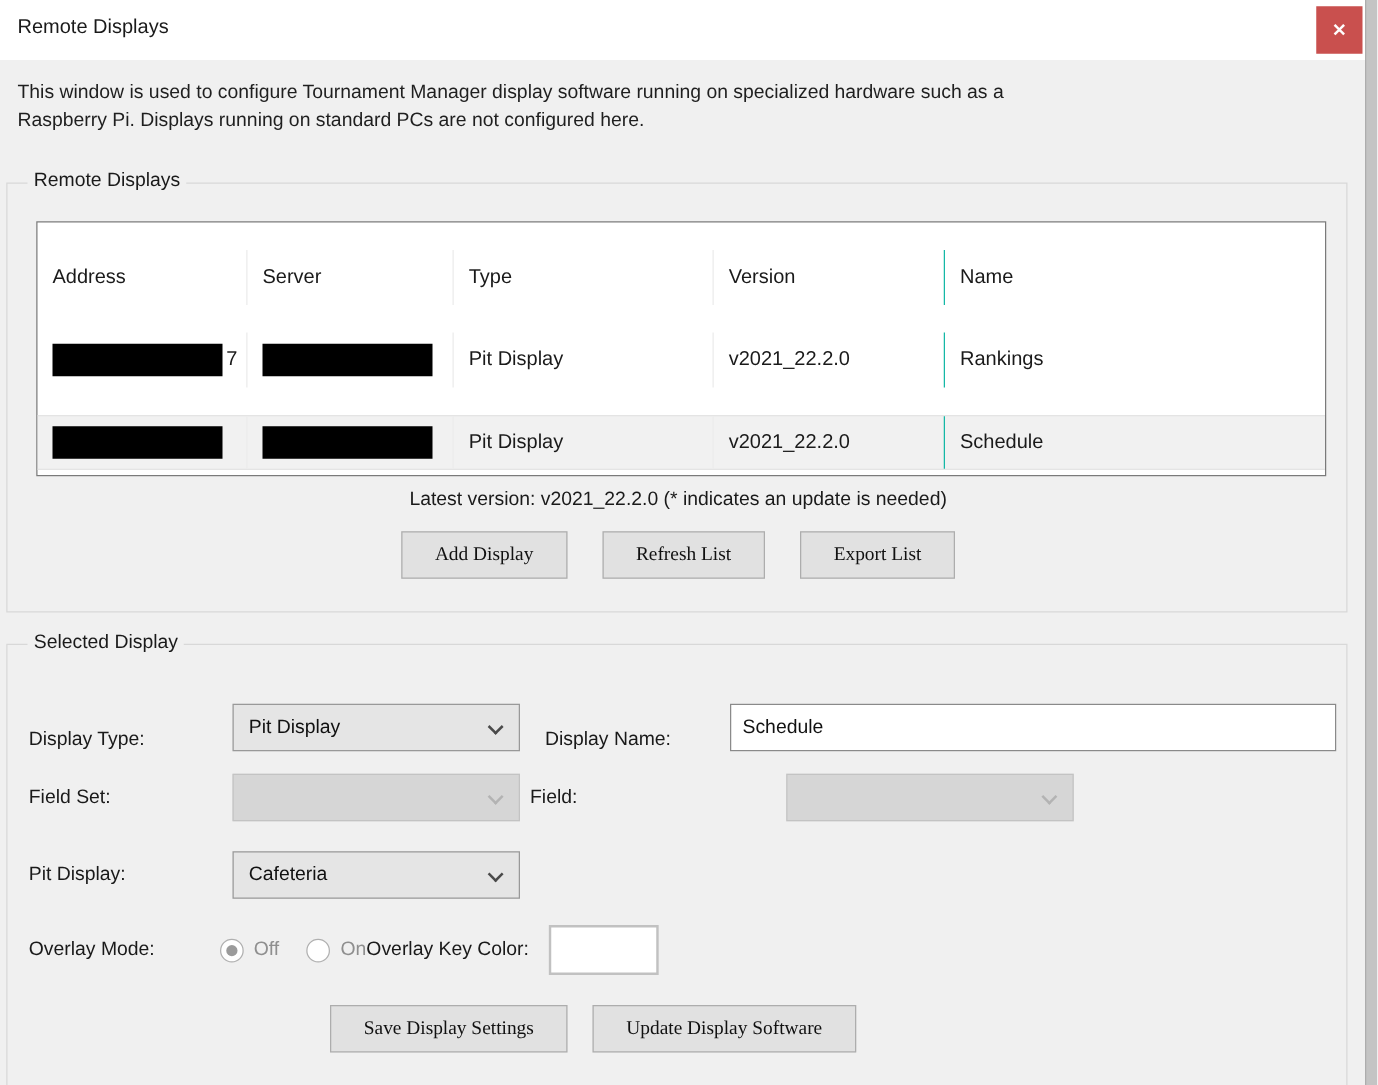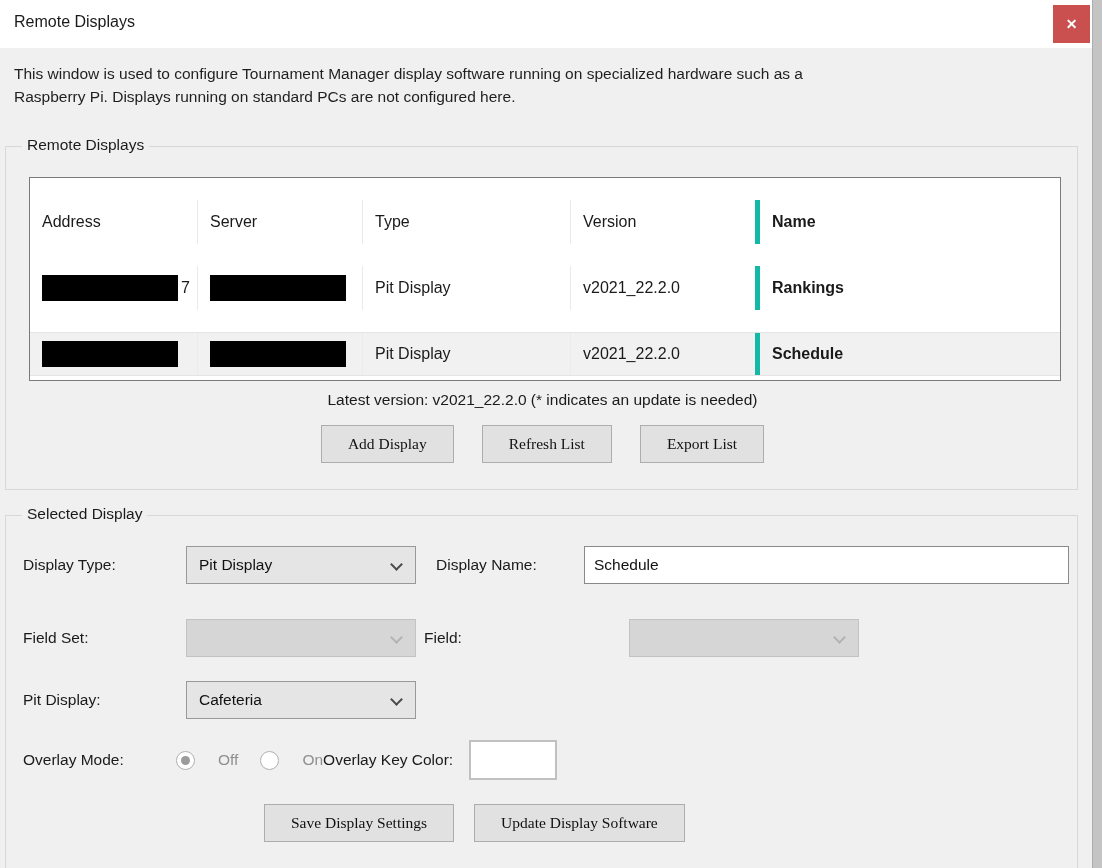--- a/index.html
+++ b/index.html
@@ -31,50 +31,50 @@
   
   .tbl { position:absolute; left:23px; top:30px; width:1032px; height:204px;
          background:#ffffff; border:1px solid #7a7a7a; overflow:hidden; }
   .tbl-row { display:flex; height:44px; align-items:center; font-size:16px; color:#1a1a1a;margin-top:22px; }
   .tbl-row.selected { background:#f1f1f1; border-top:1px solid #e4e4e4; border-bottom:1px solid #e4e4e4; }
   .cell { height:100%; display:flex; align-items:center; padding-left:12px; overflow:hidden; white-space:nowrap; }
   .c-addr { width:167px; }
   .c-server { width:165px; border-left:1px solid #ebebeb; }
   .c-type { width:208px; border-left:1px solid #ebebeb; }
   .c-version { width:185px; border-left:1px solid #ebebeb; }
-  .c-name { flex:1; border-left:5px solid #14b8a6;font-weight:bold; }
+  .c-name { flex:1; border-left:1px solid #14b8a6; }
   .redact { display:inline-block; width:136px; height:26px; background:#000000; margin-right:3px; }
 
   .note { position:absolute; left:0; top:244px; width:1073px; text-align:center; font-size:15.5px; color:#1a1a1a; }
 
   .btn-row { position:absolute; left:0; top:278px; width:1073px; display:flex; justify-content:center; gap:28px; }
   .btn { height:38px; padding:0 26px; background:#e1e1e1; border:1px solid #adadad;
          font-family:Liberation Serif, serif; font-size:15.5px; color:#111111; cursor:pointer; }
 
   
   .fr { position:absolute; left:17px; right:8px; display:flex; align-items:center; height:40px; }
-  .fr-1 { top:29px; }
+  .fr-1 { top:45px;align-items:flex-end; }
   .fr-2 { top:102px; }
   .fr-3 { top:164px; }
   .fr-4 { top:222px; height:44px; }
   .fr-5 { top:286px; height:42px; }
   .flabel { font-size:15.5px; color:#1a1a1a; }
   .w163 { width:163px; } .w148 { width:148px; } .w205 { width:205px; } .w153 { width:153px; }
 
   .combo { position:relative; width:230px; height:38px; background:#e5e5e5; border:1px solid #999999;
            display:flex; align-items:center; padding:0 12px; font-size:15.5px; color:#111111; cursor:pointer; }
   .combo .chev { position:absolute; right:14px; top:13px; width:9px; height:9px;
                  border-right:2px solid #4a4a4a; border-bottom:2px solid #4a4a4a; transform:rotate(45deg); }
   .combo.disabled { background:#d6d6d6; border-color:#c3c3c3; cursor:default; }
   .combo.disabled .chev { border-color:#b3b3b3; }
 
   .text-input { flex:1; height:38px; background:#ffffff; border:1px solid #8a8a8a; padding:0 9px;
                 font-family:"Liberation Sans", sans-serif; font-size:15.5px; color:#111111; }
 
-  .radio-wrap { display:flex; align-items:center; gap:23px; }
+  .radio-wrap { display:flex; align-items:center; gap:8px; }
   .radio { width:19px; height:19px; border-radius:50%; background:#ffffff; border:1px solid #b0b0b0;
            display:inline-flex; align-items:center; justify-content:center; flex:0 0 auto; }
   .radio.checked::after { content:''; width:9px; height:9px; border-radius:50%; background:#9b9b9b; }
   .radio-label { font-size:15.5px; color:#8f8f8f; }
 
   .keycolor-label { font-size:15.5px; color:#1a1a1a; }
   .keycolor-box { width:88px; height:40px; background:#ffffff; border:2px solid #c1c1c1; margin-left:16px; }
 
   .btn-save { margin-left:241px; }
   .btn-update { margin-left:20px; }

